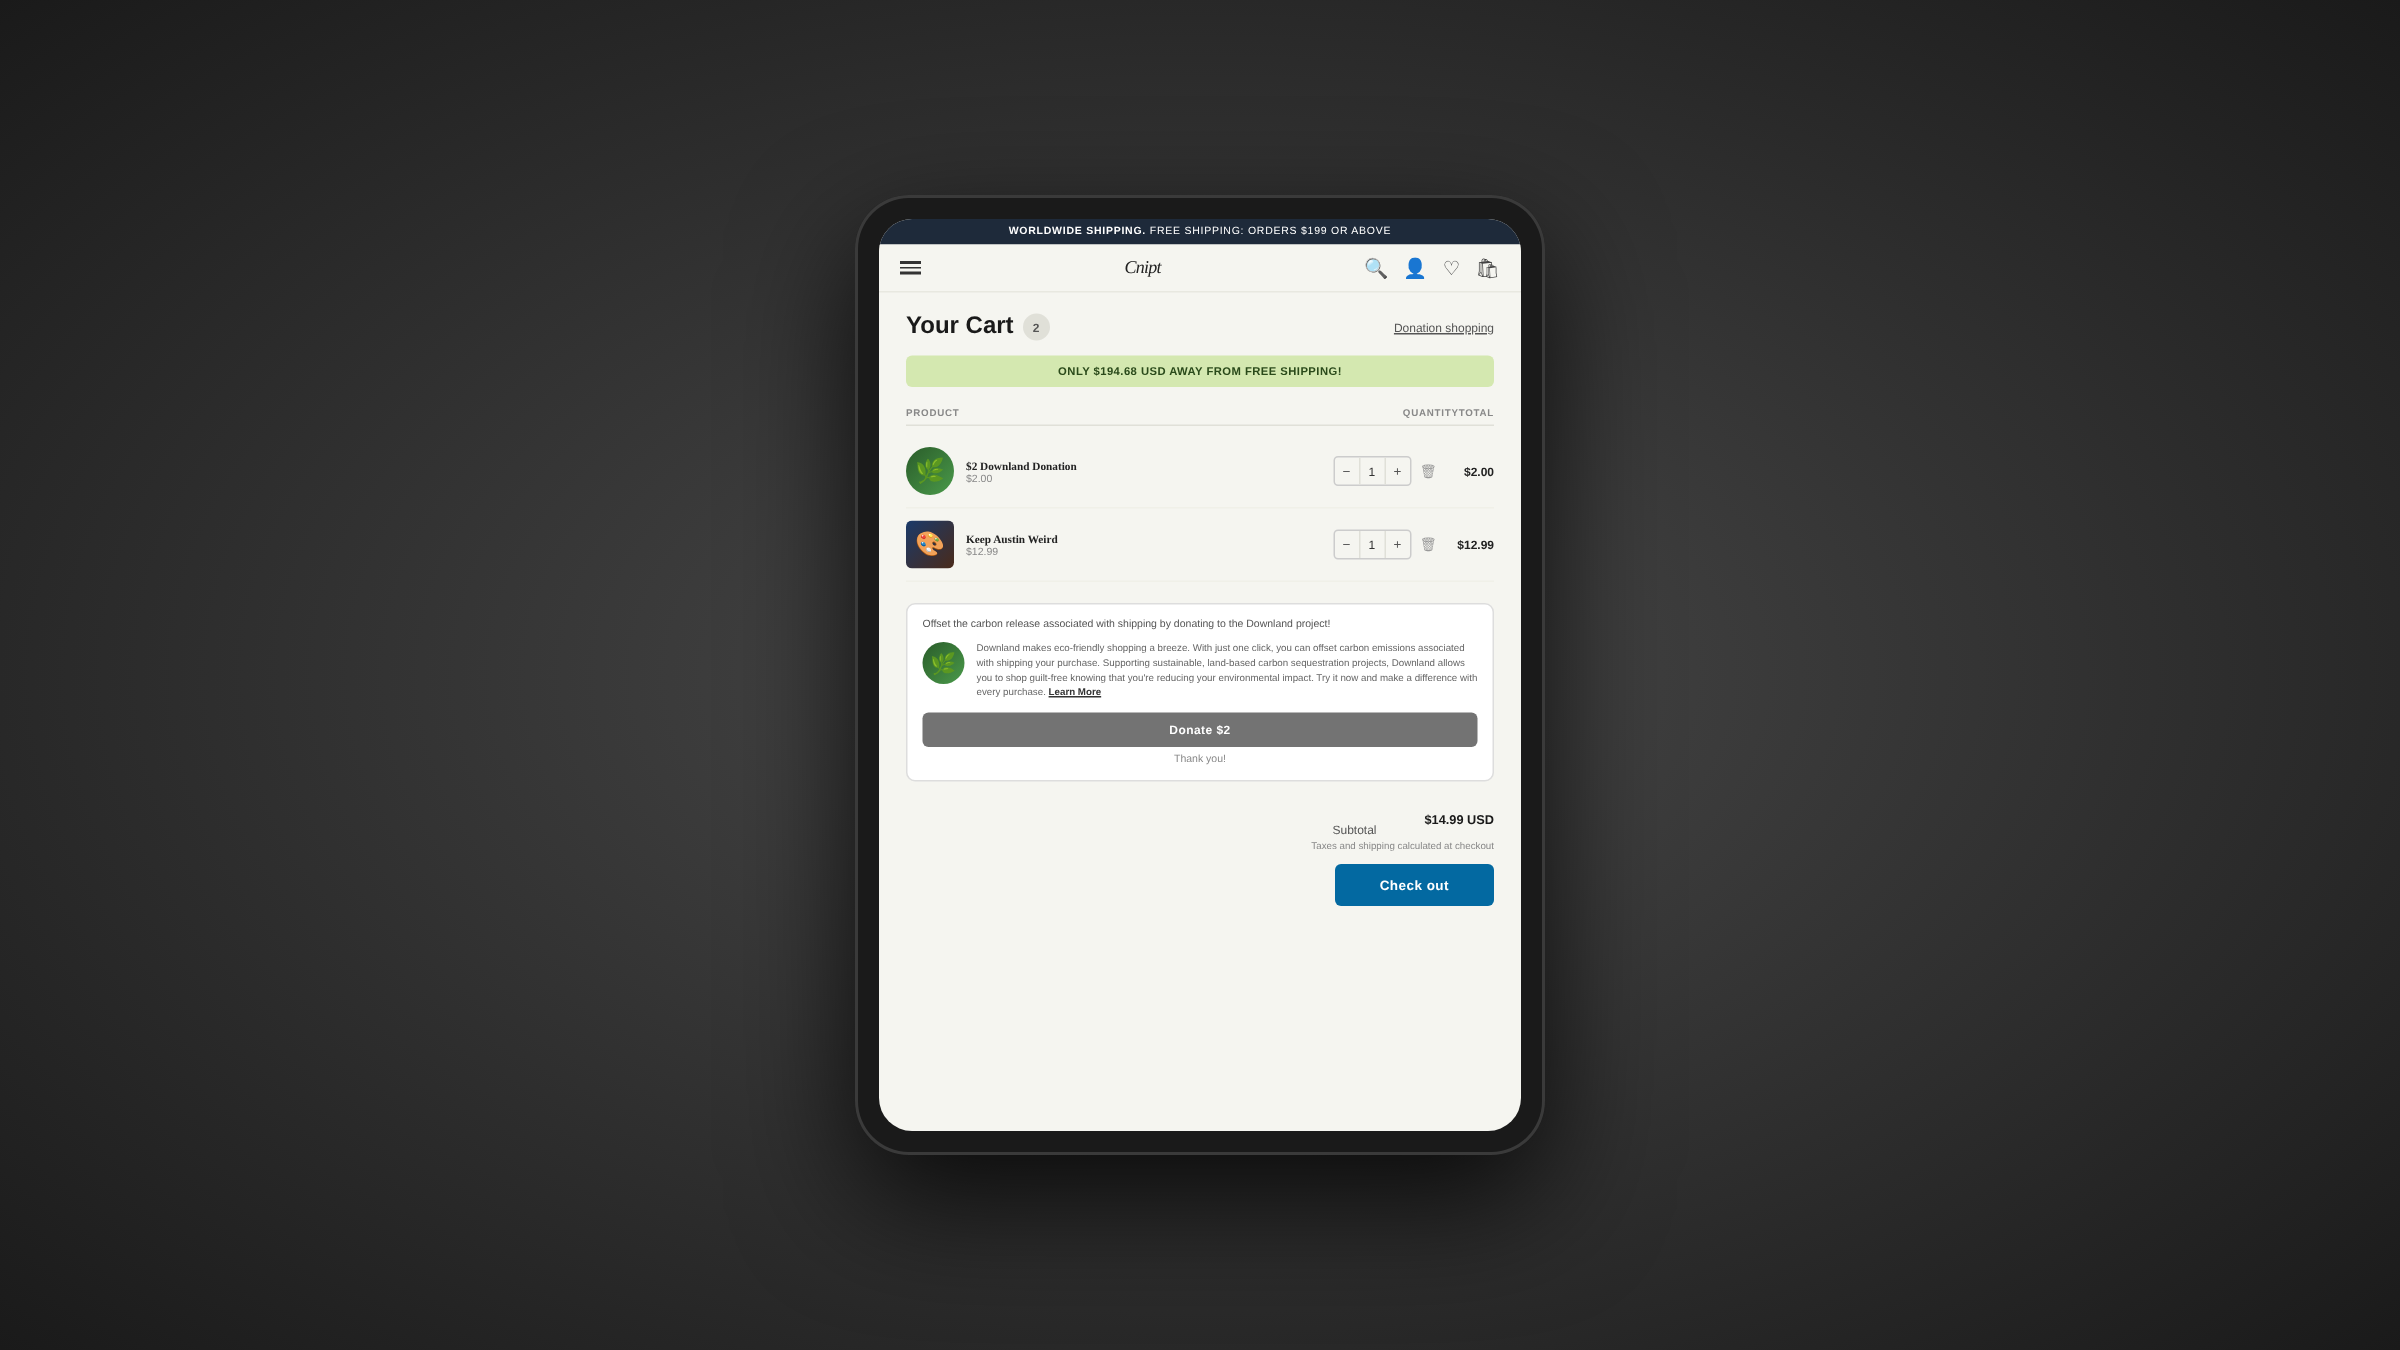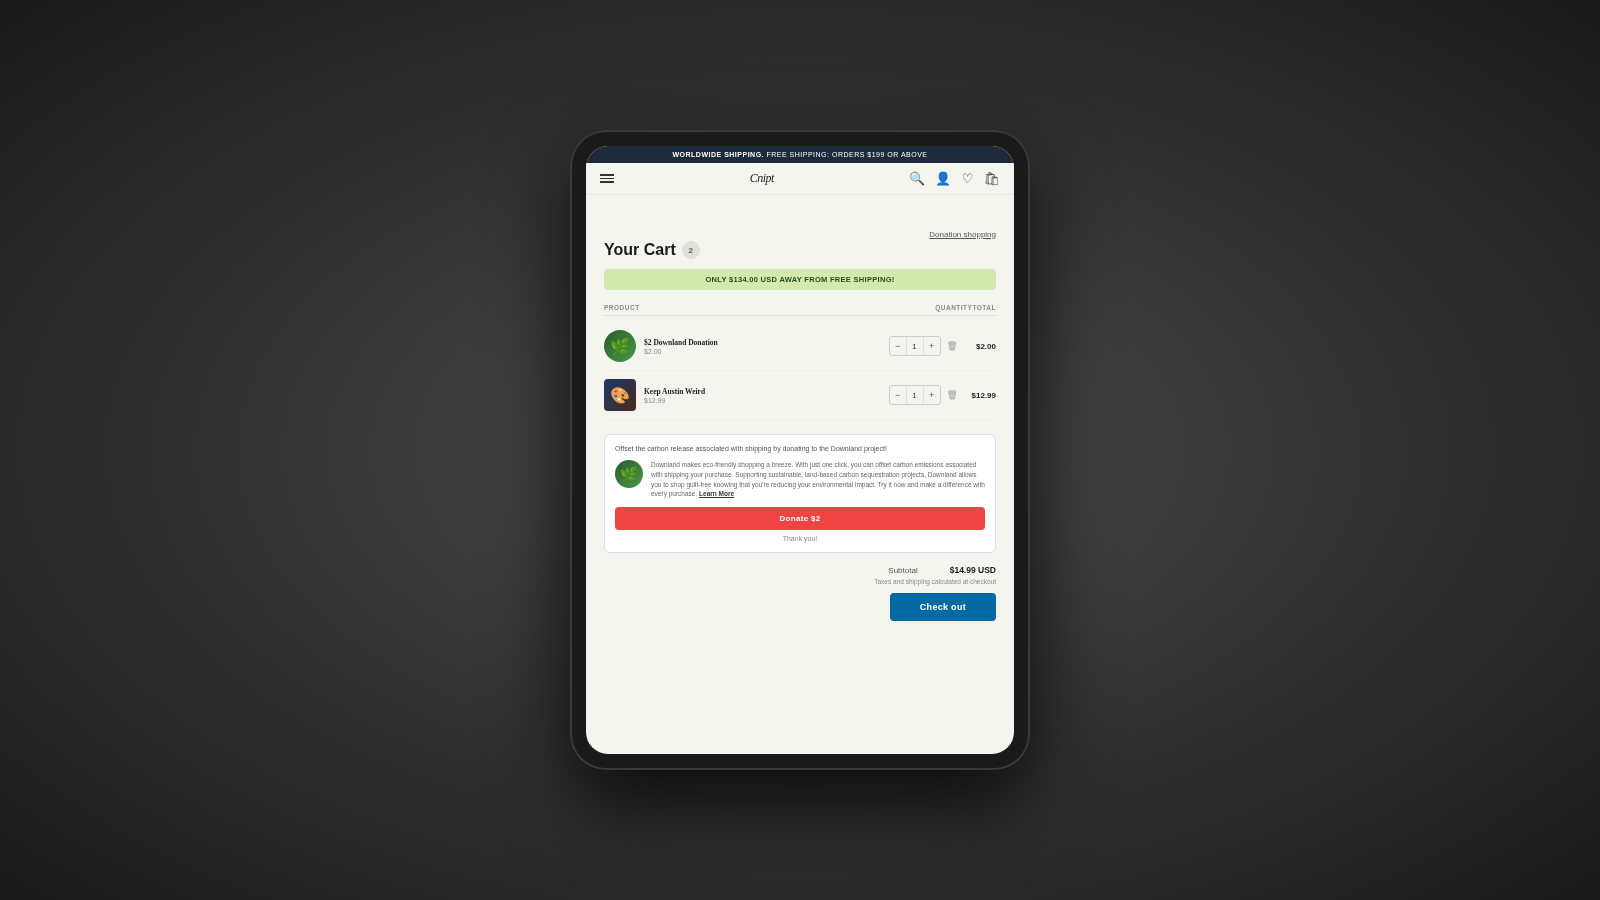--- a/index.html
+++ b/index.html
@@ -111,21 +111,20 @@
       display: flex;
       justify-content: space-between;
       align-items: center;
       margin-bottom: 10px;
     }
 
     .cart-title-area {
       display: flex;
       align-items: center;
       gap: 6px;
-      margin-top: 32px;
     }
 
     .cart-title {
       font-size: 16px;
       font-weight: 700;
       color: #1a1a1a;
     }
 
     .cart-count {
       background: #e0e0d8;
@@ -336,21 +335,21 @@
 
     .carbon-text a {
       color: #333;
       font-weight: 600;
       text-decoration: underline;
     }
 
     .donate-btn {
       display: block;
       width: 100%;
-      background: #ef4444;
+      background: #737373;
       color: #fff;
       border: none;
       border-radius: 4px;
       padding: 7px;
       font-size: 8px;
       font-weight: 600;
       cursor: pointer;
       text-align: center;
       letter-spacing: 0.3px;
     }
@@ -372,20 +371,21 @@
       display: flex;
       justify-content: flex-end;
       align-items: center;
       gap: 8px;
       margin-bottom: 3px;
     }
 
     .subtotal-label {
       font-size: 8px;
       color: #555;
+      margin-top: 16px;
     }
 
     .subtotal-value {
       font-size: 8.5px;
       font-weight: 700;
       color: #1a1a1a;
       margin-left: 24px;
     }
 
     .tax-note {
@@ -442,21 +442,21 @@
 
       <div class="cart-header">
         <div class="cart-title-area">
           <span class="cart-title">Your Cart</span>
           <div class="cart-count">2</div>
         </div>
         <span class="continue-shopping">Donation shopping</span>
       </div>
 
       <div class="shipping-banner">
-        <strong>ONLY $134.00 USD AWAY FROM FREE SHIPPING!</strong>
+        <strong>ONLY $194.68 USD AWAY FROM FREE SHIPPING!</strong>
       </div>
 
       <div class="table-header">
         <span class="col-product">PRODUCT</span>
         <span class="col-qty">QUANTITY</span>
         <span class="col-total">TOTAL</span>
       </div>
 
       <div class="cart-item">
         <div class="item-image">

